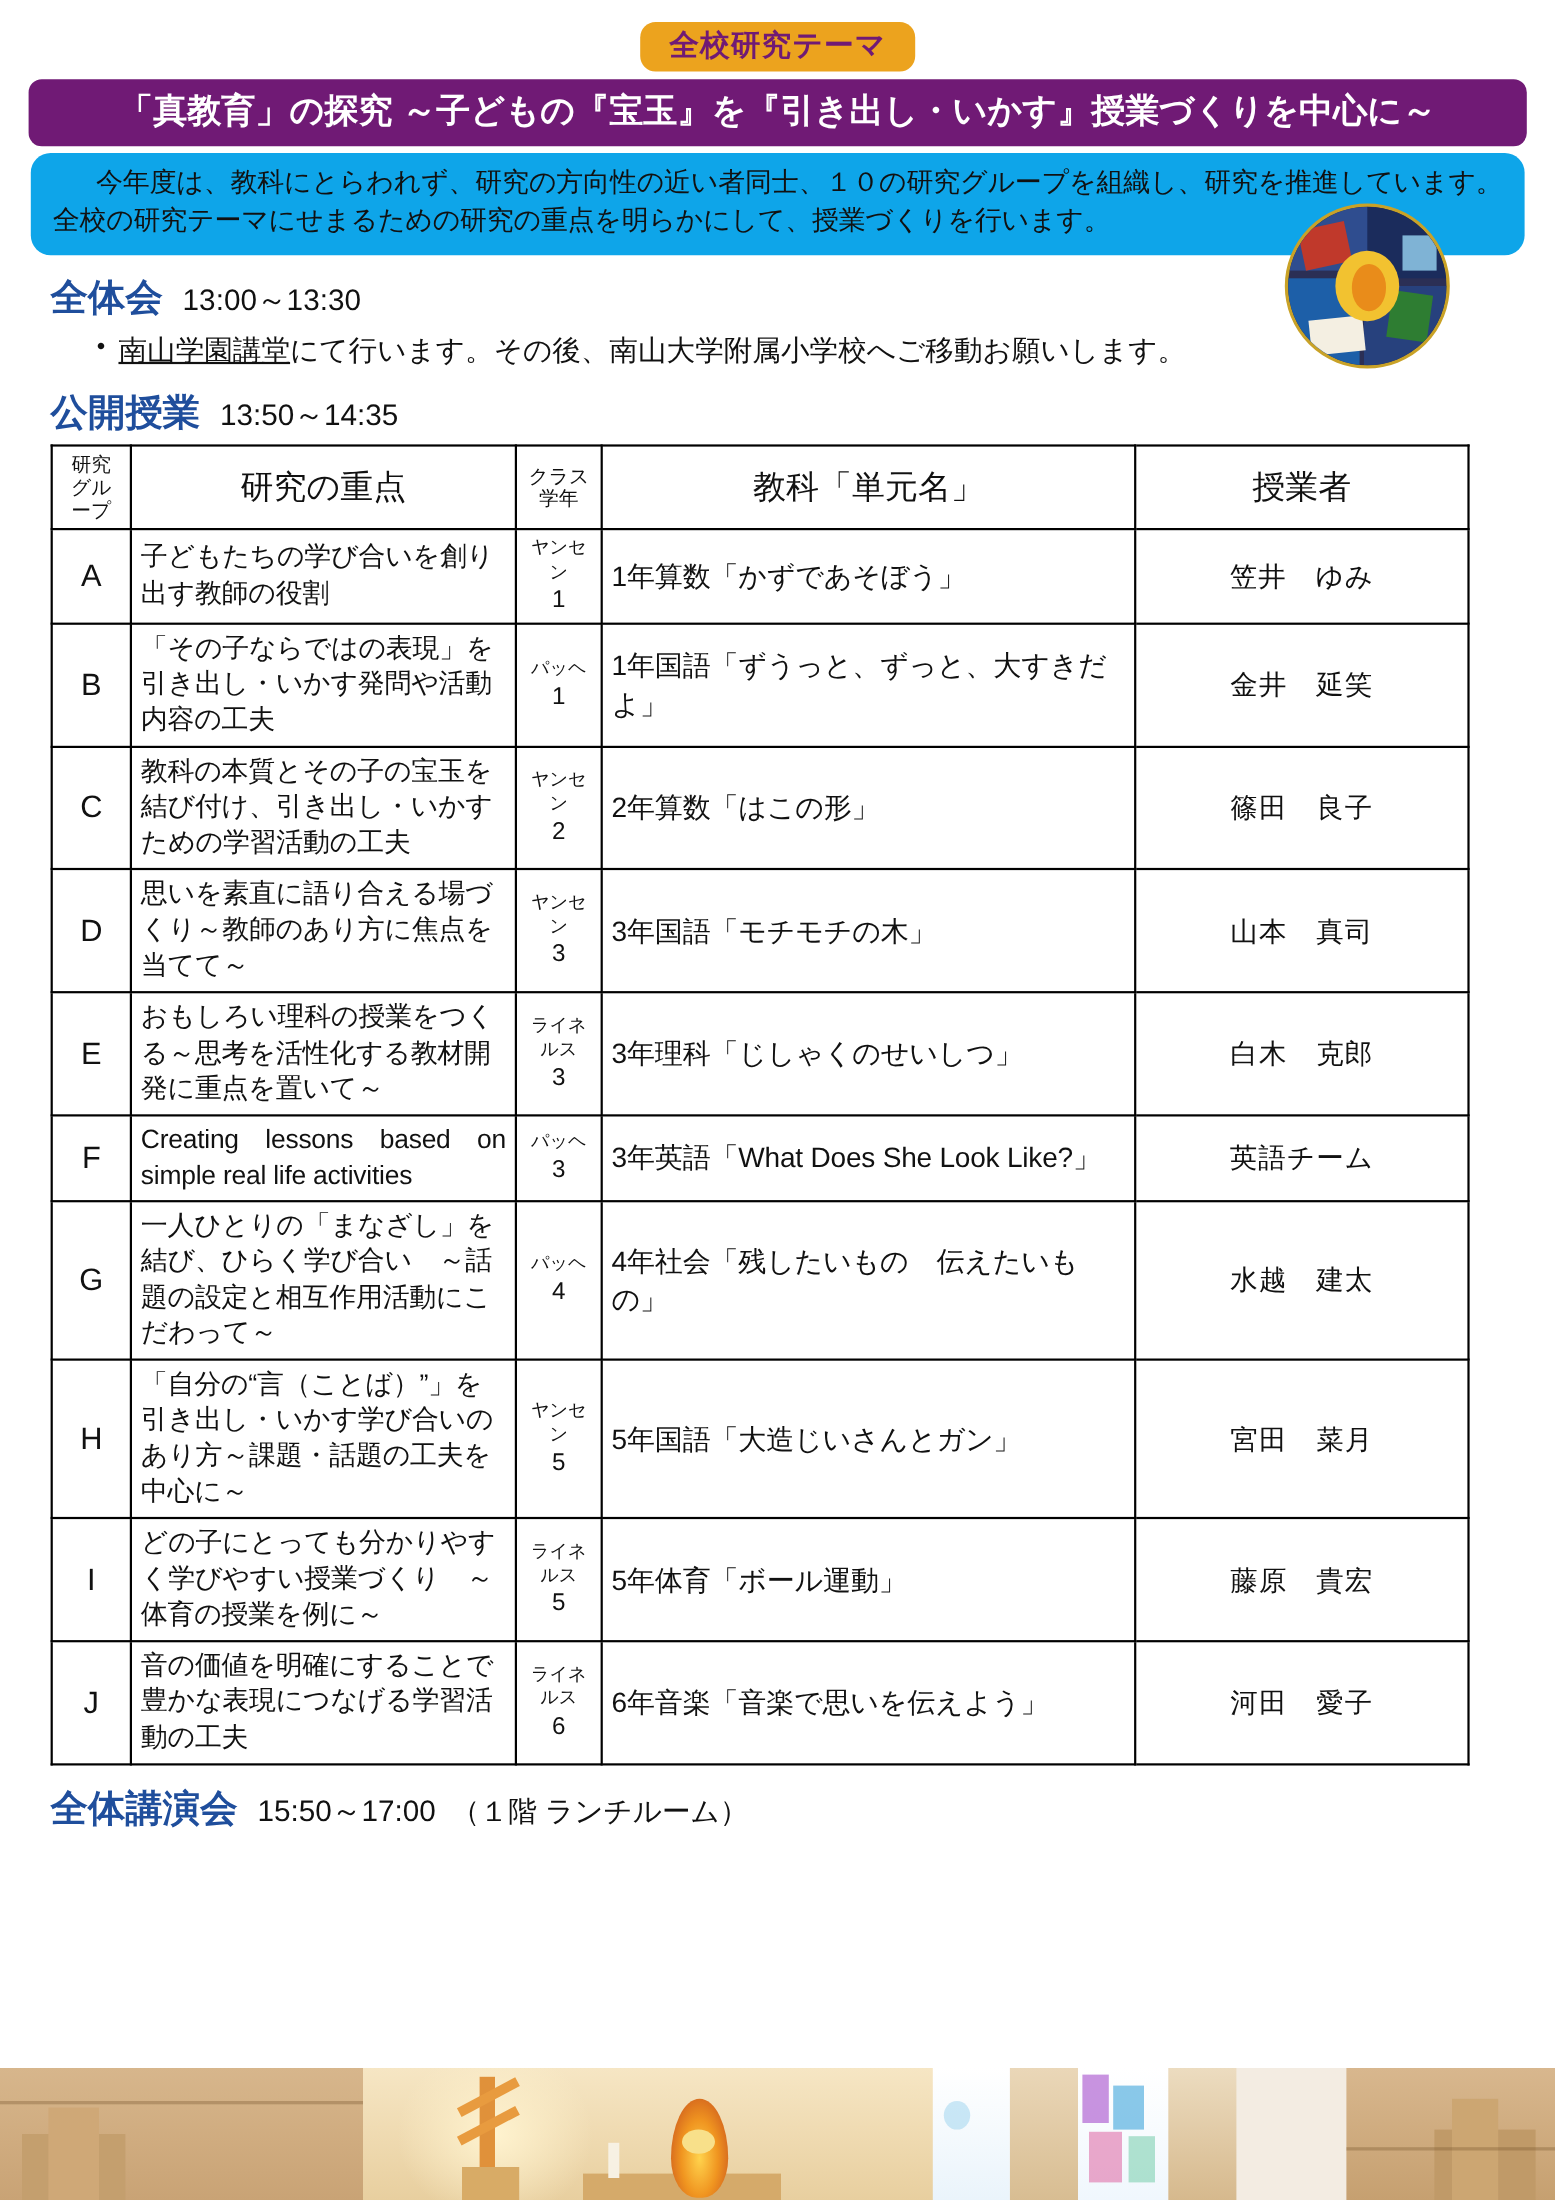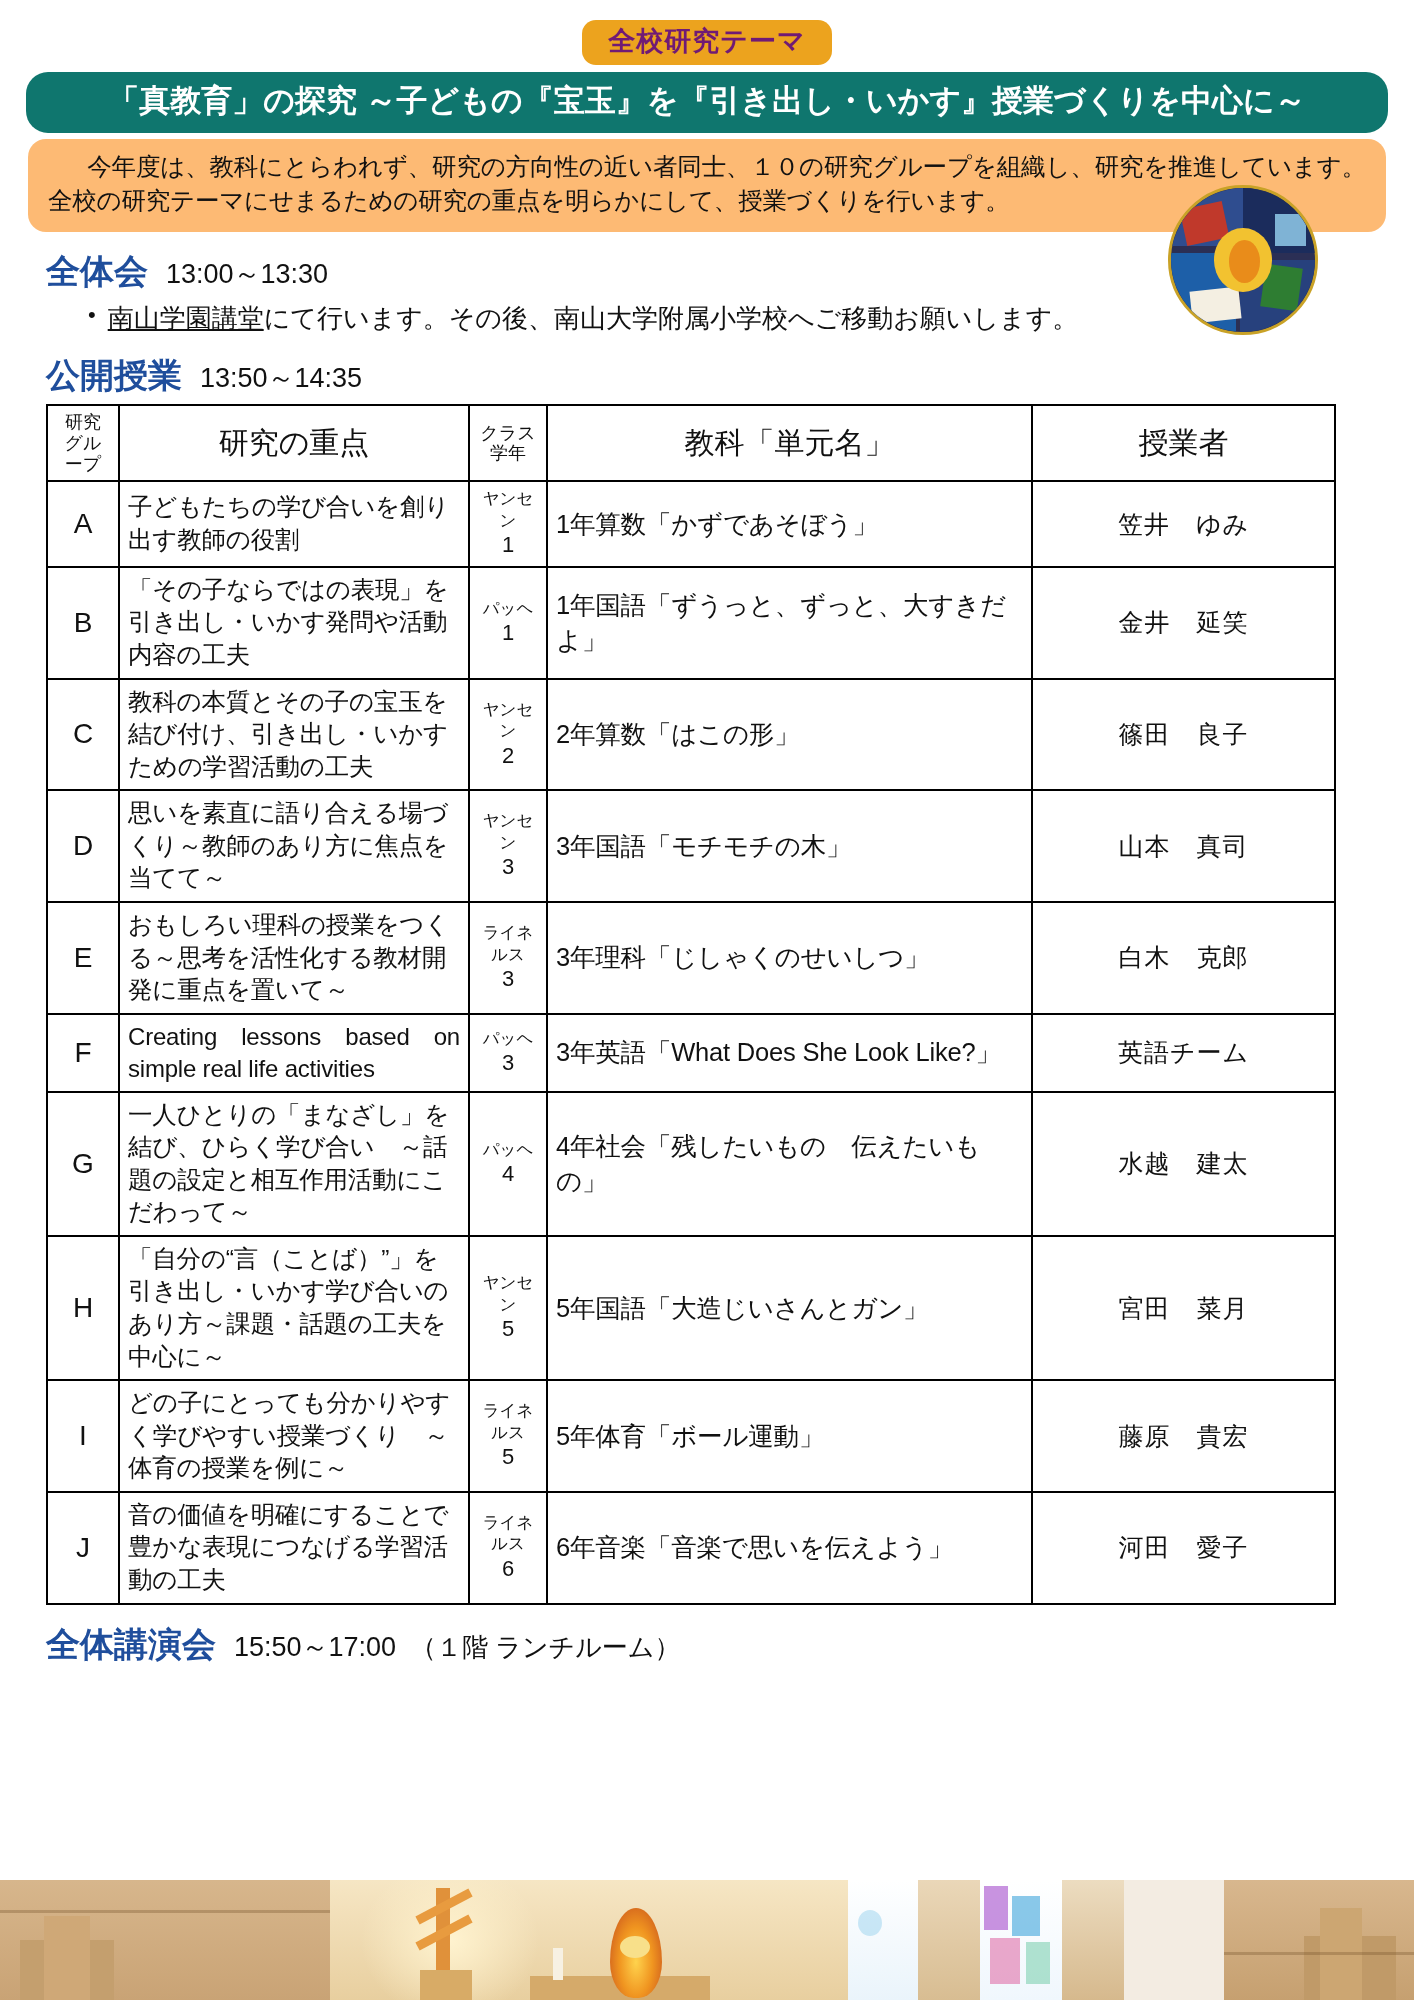--- a/index.html
+++ b/index.html
@@ -22,35 +22,35 @@
     font-size:27px;
     letter-spacing:1px;
     padding:6px 26px 8px 26px;
     border-radius:14px;
     line-height:1.15;
   }
 
   
   .theme-bar-wrap { padding:7px 26px 0 26px; }
   .theme-bar {
-    background:#0f766e;
+    background:#701a75;
     color:#ffffff;
     font-weight:bold;
     font-size:31px;
     text-align:center;
-    border-radius:22px;
+    border-radius:12px;
     padding:11px 10px 14px 10px;
     line-height:1.15;
     letter-spacing:0px;
   }
 
   
   .orange-wrap { padding:6px 28px 0 28px; }
   .orange-box {
-    background:#fdba74;
+    background:#0ea5e9;
     color:#111111;
     font-size:24.5px;
     border-radius:18px;
     padding:11px 20px 13px 20px;
     line-height:1.42;
     text-align:justify;
     letter-spacing:-0.2px;
   }
   .orange-box .indent { padding-left:1.6em; display:inline; }
 

